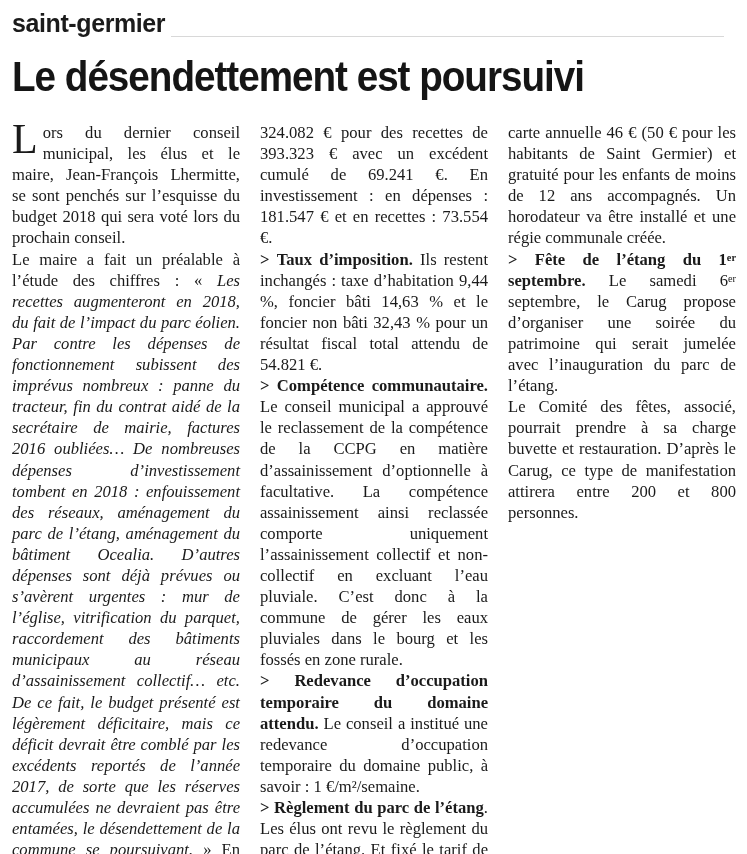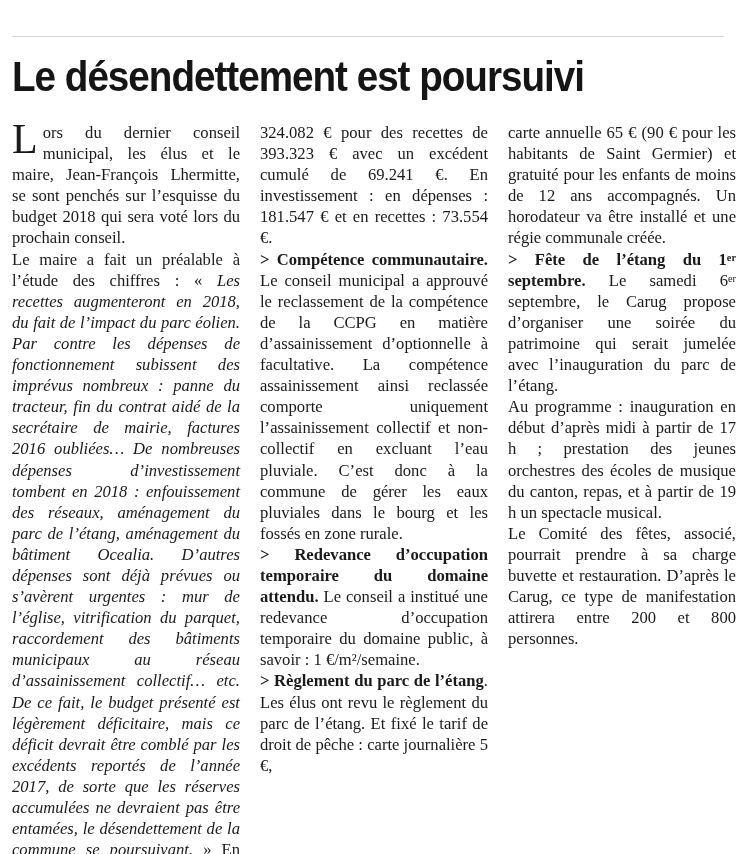--- a/index.html
+++ b/index.html
@@ -106,49 +106,50 @@
     vertical-align: 0.42em;
     line-height: 0;
   }
 </style>
 </head>
 <body>
 
 <div class="page">
 
   <div class="kicker-wrap">
+    <span class="kicker">saint-germier</span>
     <div class="kicker-rule"></div>
   </div>
 
   <h1 class="headline">Le désendettement est poursuivi</h1>
 
   <div class="columns">
 
     <div class="col">
       <p class="lead">Lors du dernier conseil municipal, les élus et le maire, Jean-François Lhermitte, se sont penchés sur l’esquisse du budget 2018 qui sera voté lors du prochain conseil.</p>
       <p><span>Le maire a fait un préalable à l’étude des chiffres : « </span><em>Les recettes augmenteront en 2018, du fait de l’impact du parc éolien. Par contre les dépenses de fonctionnement subissent des imprévus nombreux : panne du tracteur, fin du contrat aidé de la secrétaire de mairie, factures 2016 oubliées… De nombreuses dépenses d’investissement tombent en 2018 : enfouissement des réseaux, aménagement du parc de l’étang, aménagement du bâtiment Ocealia. D’autres dépenses sont déjà prévues ou s’avèrent urgentes : mur de l’église, vitrification du parquet, raccordement des bâtiments municipaux au réseau d’assainissement collectif… etc. De ce fait, le budget présenté est légèrement déficitaire, mais ce déficit devrait être comblé par les excédents reportés de l’année 2017, de sorte que les réserves accumulées ne devraient pas être entamées, le désendettement de la commune se poursuivant.</em><span> » En fonctionnement, il est prévu en dépenses :</span></p>
     </div>
 
     <div class="col">
       <p>324.082 € pour des recettes de 393.323 € avec un excédent cumulé de 69.241 €. En investissement : en dépenses : 181.547 € et en recettes : 73.554 €.</p>
 
+      <p><b>&gt;</b>&nbsp;<b class="sub">Taux d’imposition.</b><span> Ils restent inchangés : taxe d’habitation 9,44 %, foncier bâti 14,63 % et le foncier non bâti 32,43 % pour un résultat fiscal total attendu de 54.821 €.</span></p>
 
       <p><b>&gt;</b>&nbsp;<b class="sub">Compétence communautaire.</b><span> Le conseil municipal a approuvé le reclassement de la compétence de la CCPG en matière d’assainissement d’optionnelle à facultative. La compétence assainissement ainsi reclassée comporte uniquement l’assainissement collectif et non-collectif en excluant l’eau pluviale. C’est donc à la commune de gérer les eaux pluviales dans le bourg et les fossés en zone rurale.</span></p>
 
       <p><b>&gt;</b>&nbsp;<b class="sub">Redevance d’occupation temporaire du domaine attendu.</b><span> Le conseil a institué une redevance d’occupation temporaire du domaine public, à savoir : 1 €/m²/semaine.</span></p>
 
       <p><b>&gt;</b>&nbsp;<b class="sub">Règlement du parc de l’étang</b><span>. Les élus ont revu le règlement du parc de l’étang. Et fixé le tarif de droit de pêche : carte journalière 5 €,</span></p>
     </div>
 
     <div class="col">
-      <p>carte annuelle 65 € (90 € pour les habitants de Saint Germier) et gratuité pour les enfants de moins de 12 ans accompagnés. Un horodateur va être installé et une régie communale créée.</p>
+      <p>carte annuelle 46 € (50 € pour les habitants de Saint Germier) et gratuité pour les enfants de moins de 12 ans accompagnés. Un horodateur va être installé et une régie communale créée.</p>
 
 
       <p><b>&gt;</b>&nbsp;<b class="sub">Fête de l’étang du 1</b><b class="sub"><sup>er</sup></b><b class="sub"> septembre.</b><span> Le samedi 6</span><sup>er</sup><span> septembre, le Carug propose d’organiser une soirée du patrimoine qui serait jumelée avec l’inauguration du parc de l’étang.</span></p>
 
-      <p>Au programme : inauguration en début d’après midi à partir de 17 h ; prestation des jeunes orchestres des écoles de musique du canton, repas, et à partir de 19 h un spectacle musical.</p>
 
       <p>Le Comité des fêtes, associé, pourrait prendre à sa charge buvette et restauration. D’après le Carug, ce type de manifestation attirera entre 200 et 800 personnes.</p>
 
     </div>
 
   </div>
 </div>
 
 </body></html>

